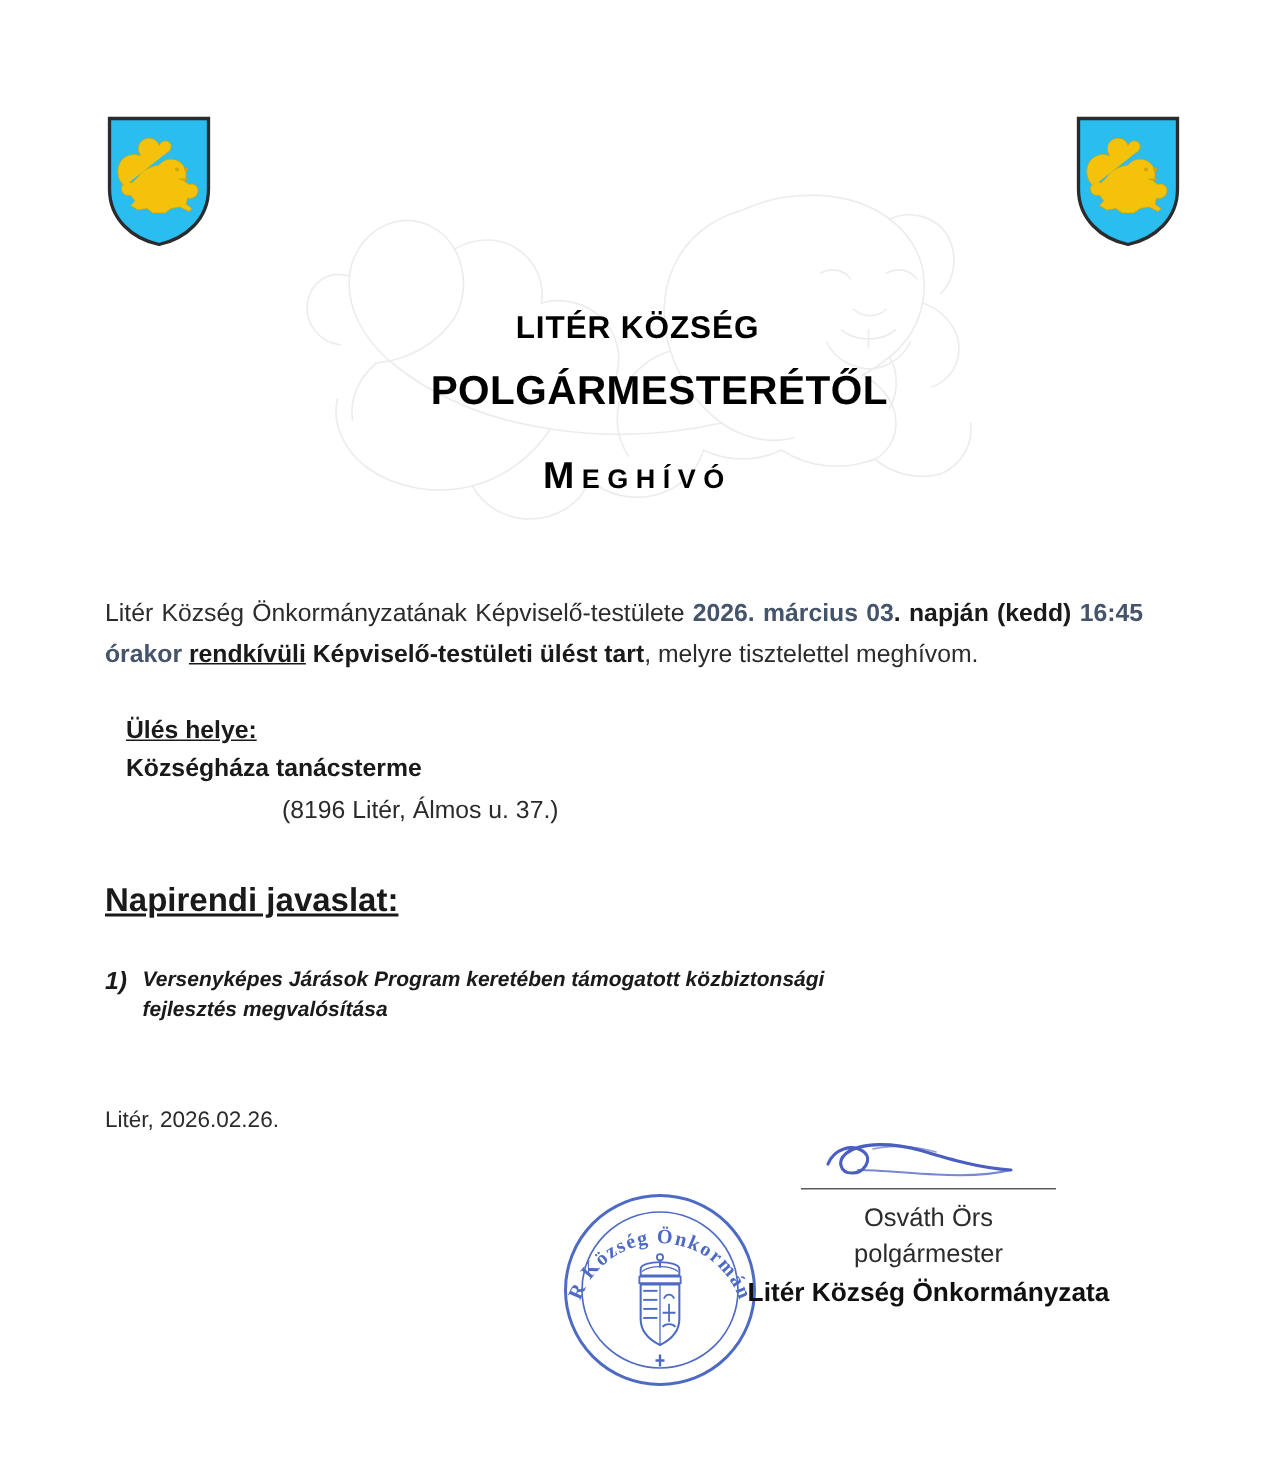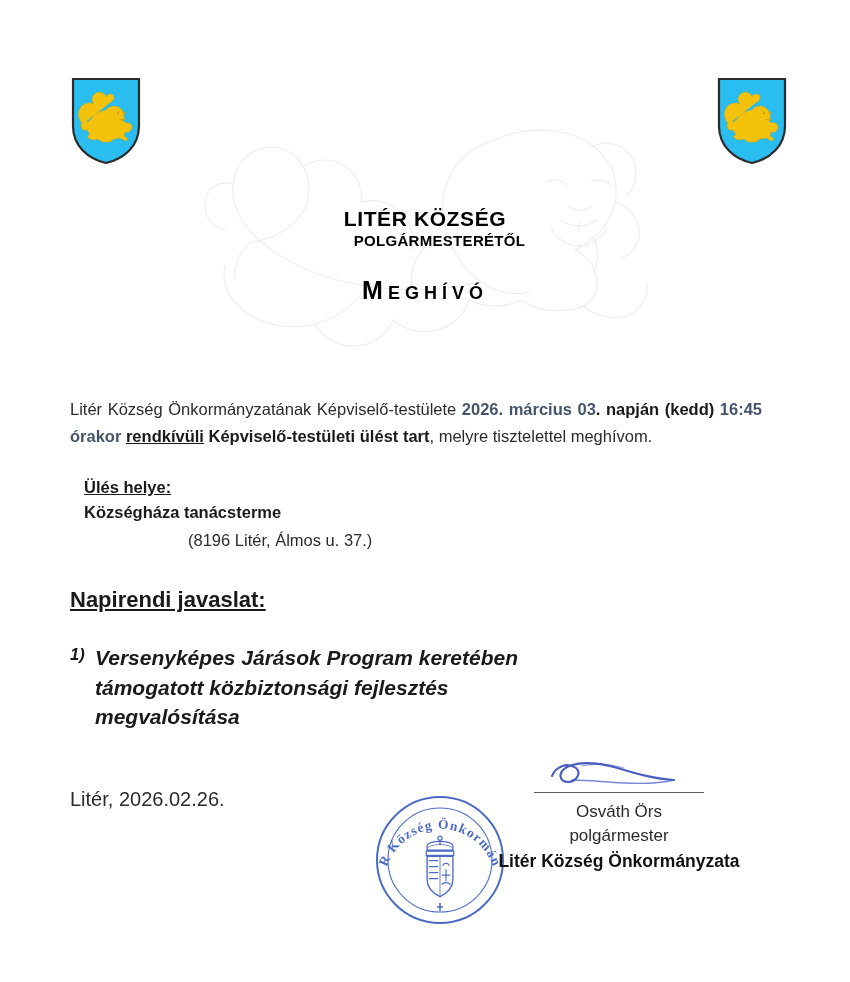--- a/index.html
+++ b/index.html
@@ -50,24 +50,25 @@
     z-index: 3;
   }
   .h-line1 {
     font-size: 21px;
     font-weight: bold;
     letter-spacing: 0.6px;
     color: #000;
     line-height: 1.25;
   }
   .h-line2 {
-    font-size: 15px;
+    font-size: 27px;
     font-weight: bold;
     letter-spacing: 0.3px;
     color: #000;
+    margin-top: 12px;
     line-height: 1.25;
     padding-left: 29px;
   }
   .h-line3 {
     font-size: 25px;
     font-weight: bold;
     font-variant: small-caps;
     letter-spacing: 5px;
     color: #000;
     margin-top: 24px;
@@ -133,39 +134,39 @@
     font-size: 16.5px;
     font-weight: bold;
     font-style: italic;
     color: #1a1a1a;
     width: 25px;
     flex: 0 0 25px;
     line-height: 1.42;
   }
   .agenda-body { flex: 1 1 auto; }
   .agenda-text {
-    font-size: 21px;
+    font-size: 14px;
     font-weight: bold;
     font-style: italic;
     color: #1a1a1a;
     line-height: 1.42;
     max-width: 500px;
   }
   .agenda-speaker {
     font-size: 16px;
     font-style: italic;
     color: #2b2b2b;
     margin-top: 4px;
     line-height: 1.4;
   }
 
   
   .placedate {
     margin-top: 56px;
-    font-size: 20px;
+    font-size: 15px;
     color: #2b2b2b;
   }
 
   
   .sigblock {
     position: absolute;
     left: 484px;
     top: 762px;
     width: 270px;
     text-align: center;

